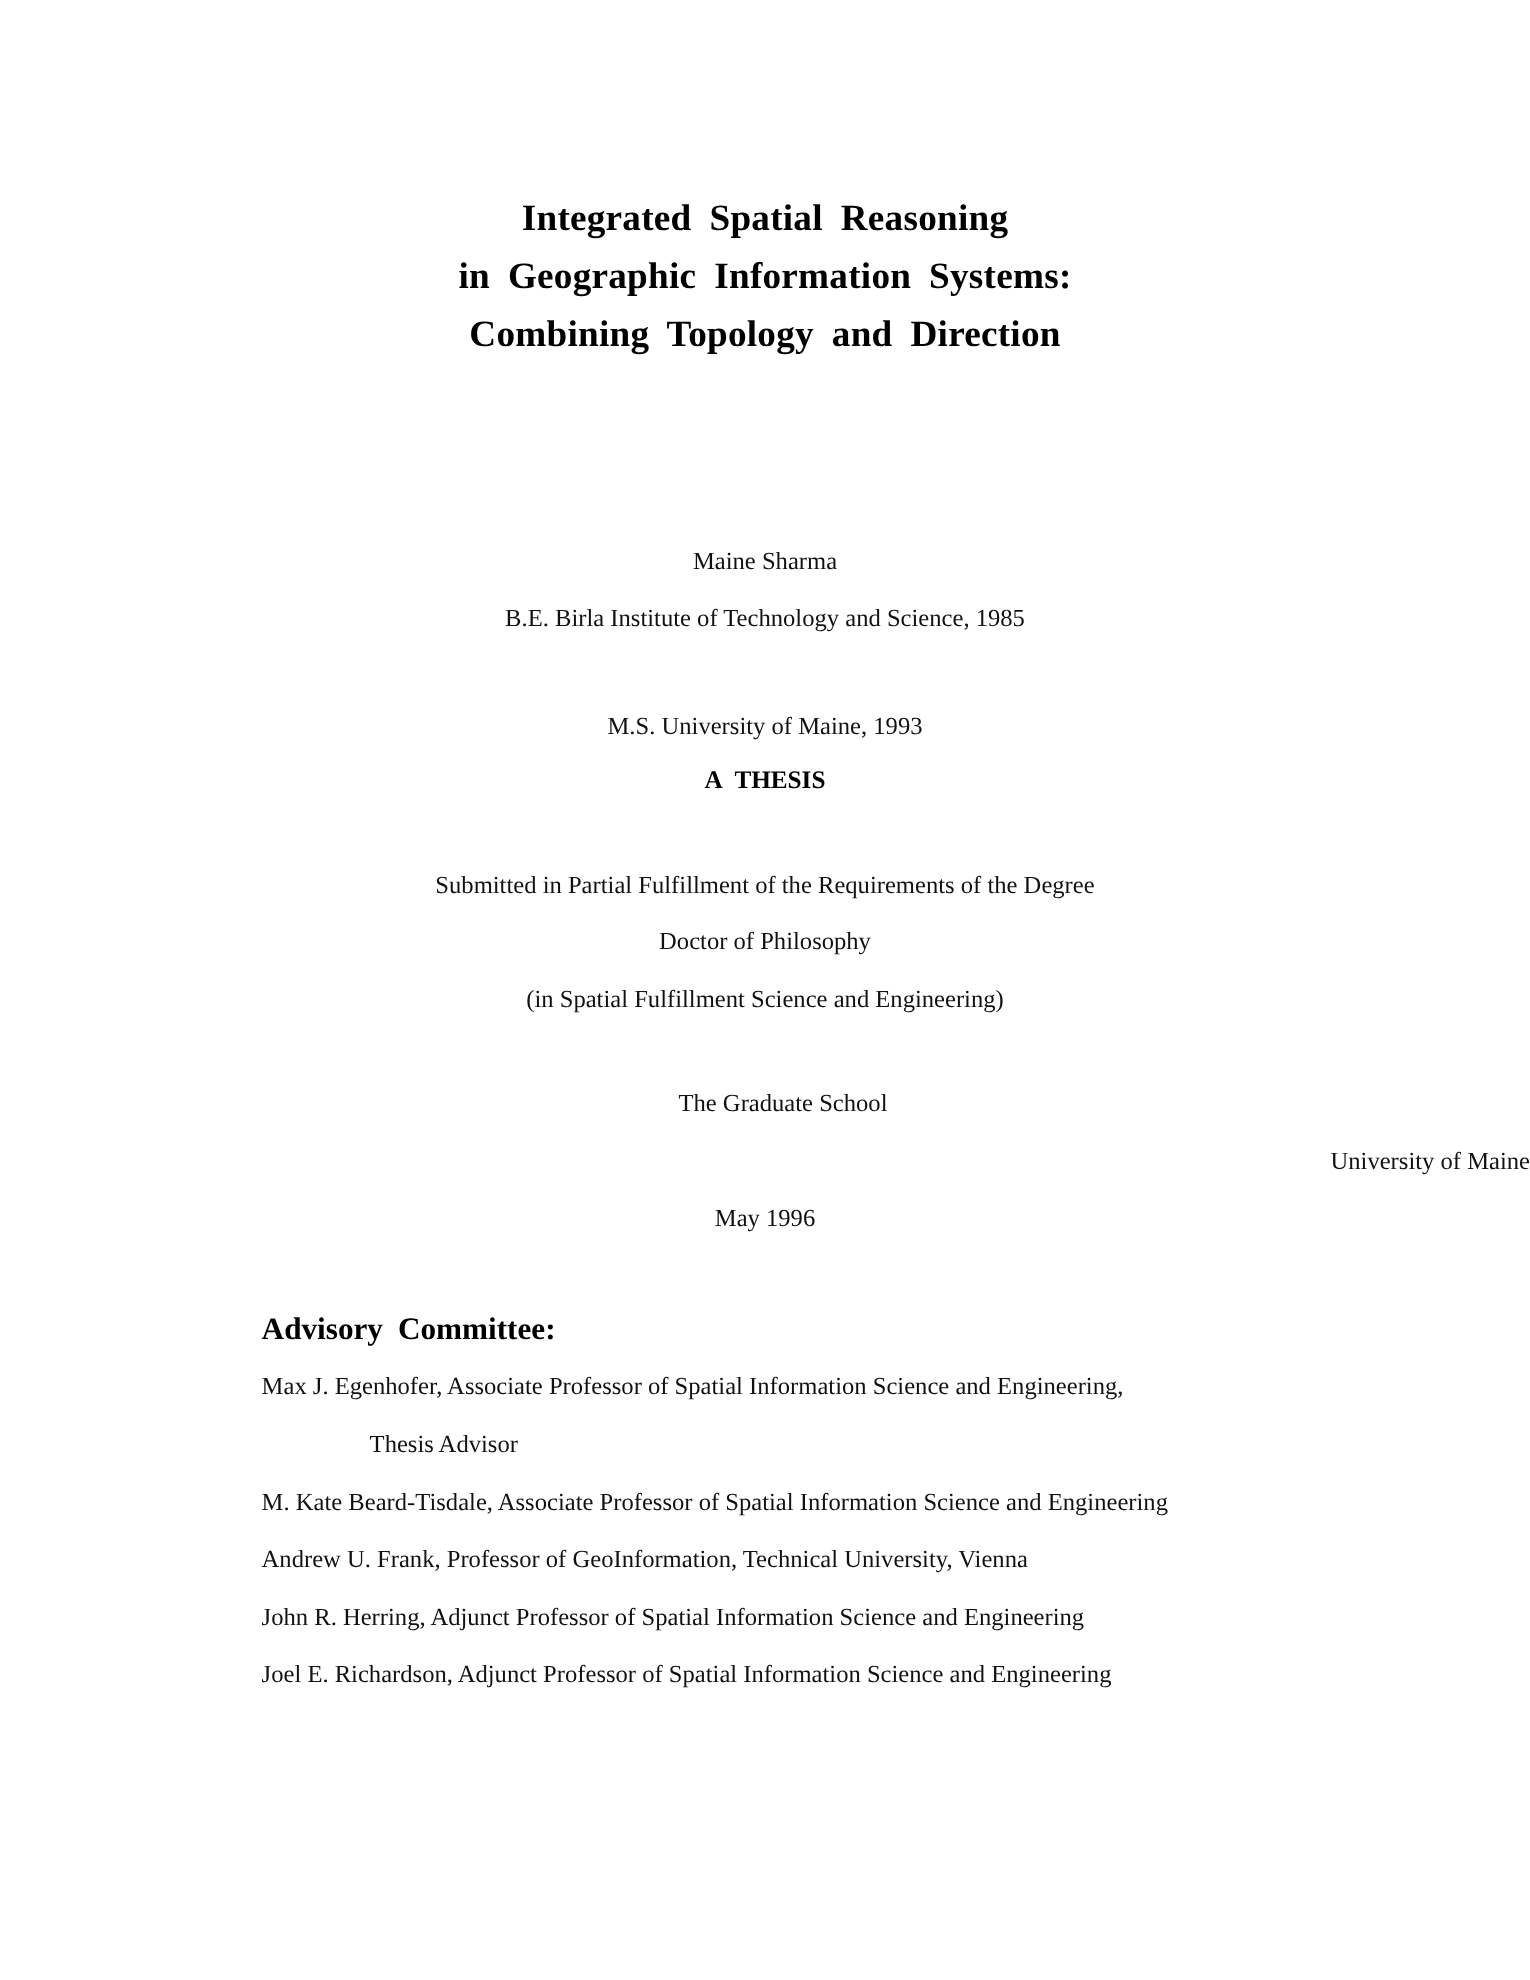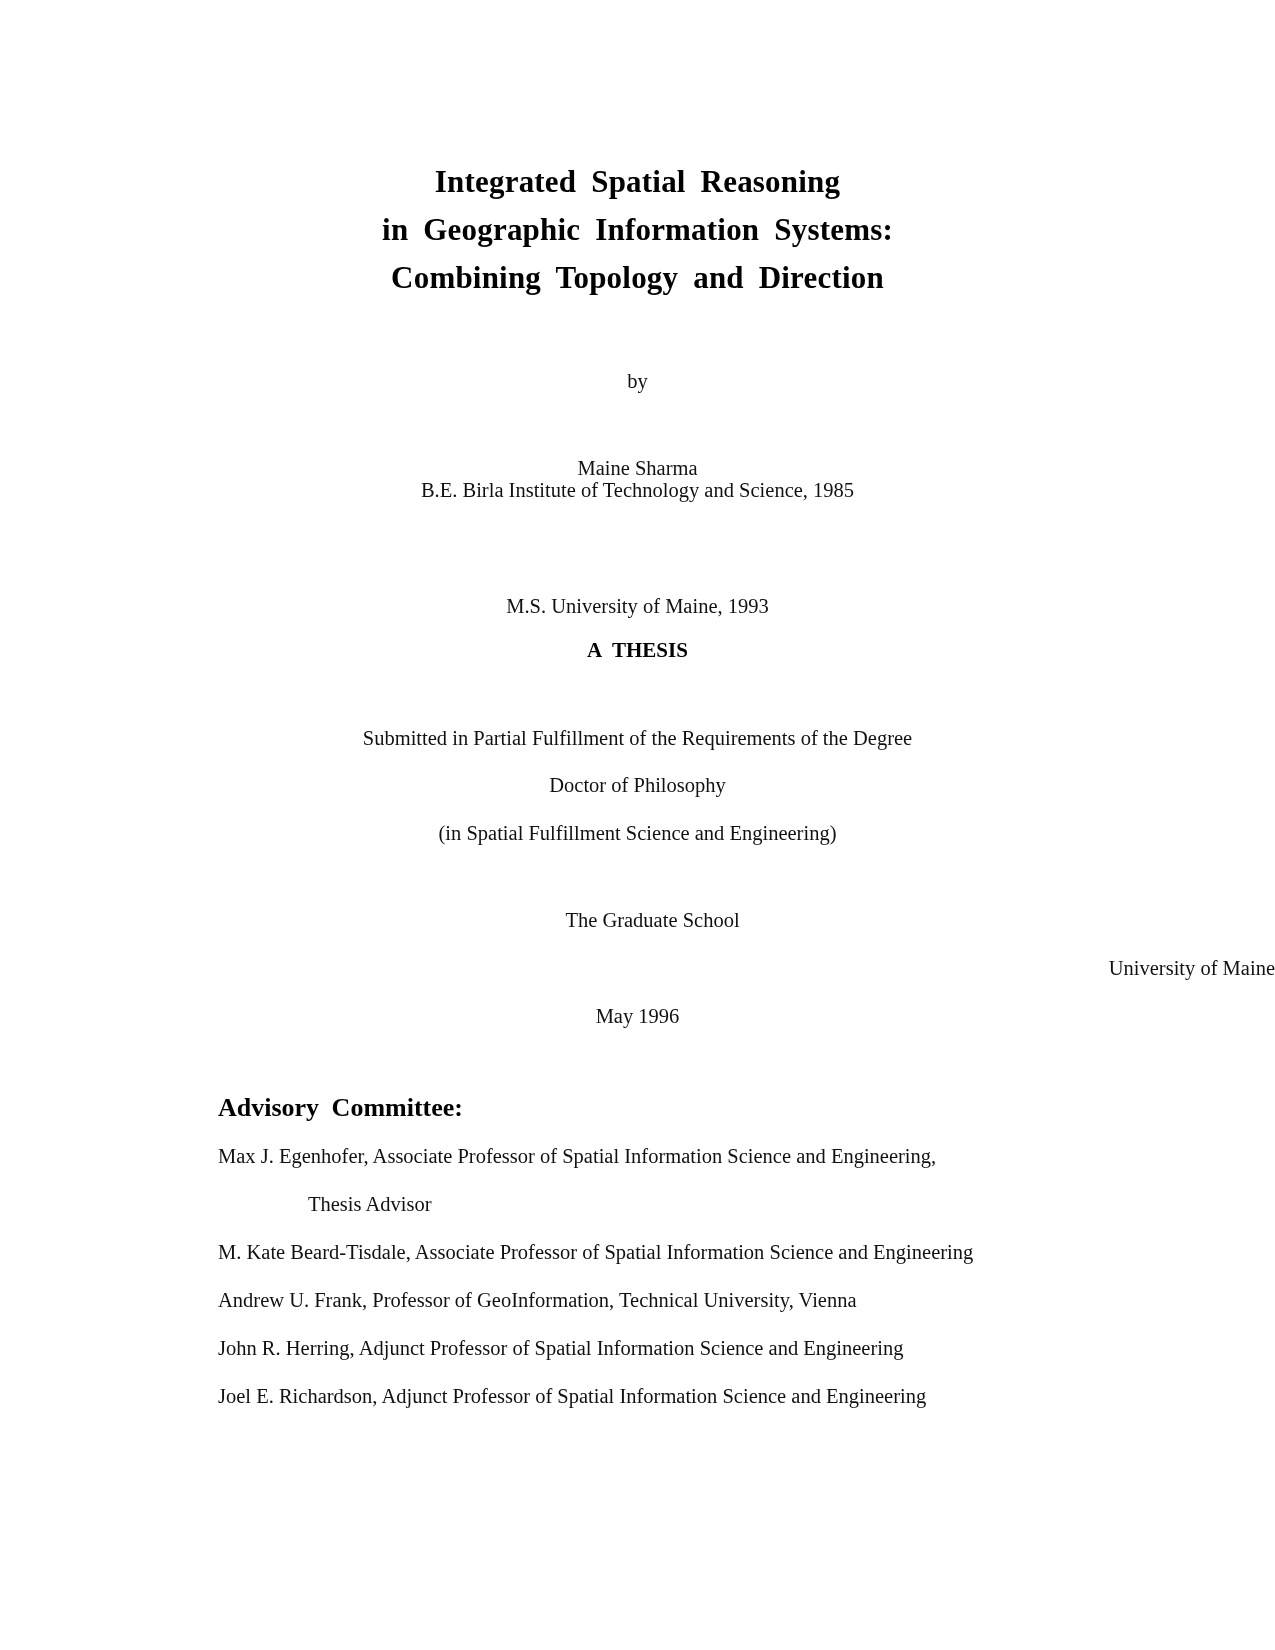--- a/index.html
+++ b/index.html
@@ -87,24 +87,23 @@
 <body>
 
 <div class="page">
 
   <div class="title-block">
     <div class="title-line">Integrated  Spatial  Reasoning</div>
     <div class="title-line">in  Geographic  Information  Systems:</div>
     <div class="title-line">Combining  Topology  and  Direction</div>
   </div>
 
-  <div class="cline" style="top:368px;">by</div>
 
   <div class="cline" style="top:455px;">Maine Sharma</div>
-  <div class="cline" style="top:477px;">B.E. Birla Institute of Technology and Science, 1985</div>
+  <div class="cline" style="top:503px;">B.E. Birla Institute of Technology and Science, 1985</div>
   <div class="cline" style="top:551px;margin-top:42px;">M.S. University of Maine, 1993</div>
 
   <div class="cline bold" style="top:637px;">A  THESIS</div>
 
   <div class="cline" style="top:725px;">Submitted in Partial Fulfillment of the Requirements of the Degree</div>
   <div class="cline" style="top:772px;">Doctor of Philosophy</div>
   <div class="cline" style="top:820px;">(in Spatial Fulfillment Science and Engineering)</div>
 
   <div class="cline" style="top:907px;padding-left:30px;">The Graduate School</div>
   <div class="cline" style="top:955px;text-align:right;">University of Maine</div>

